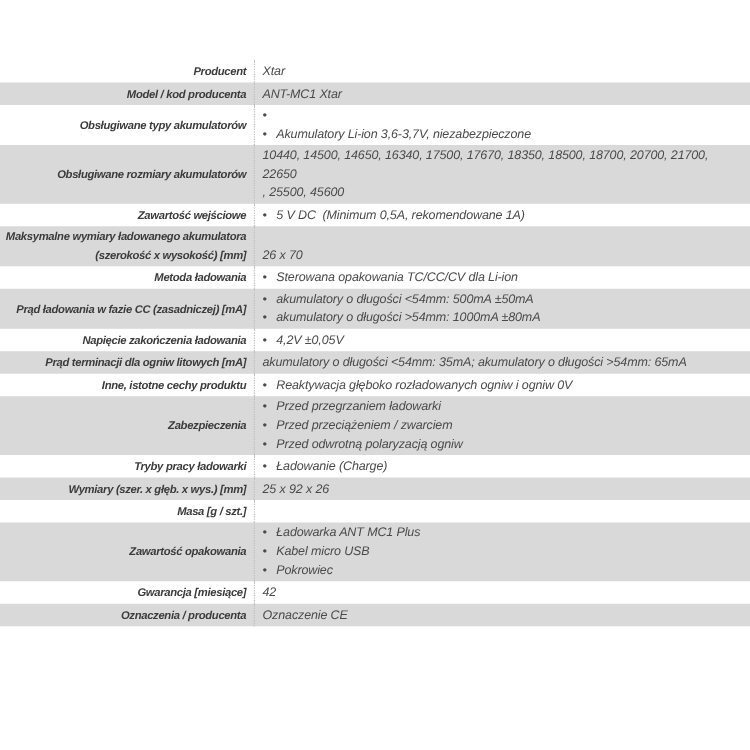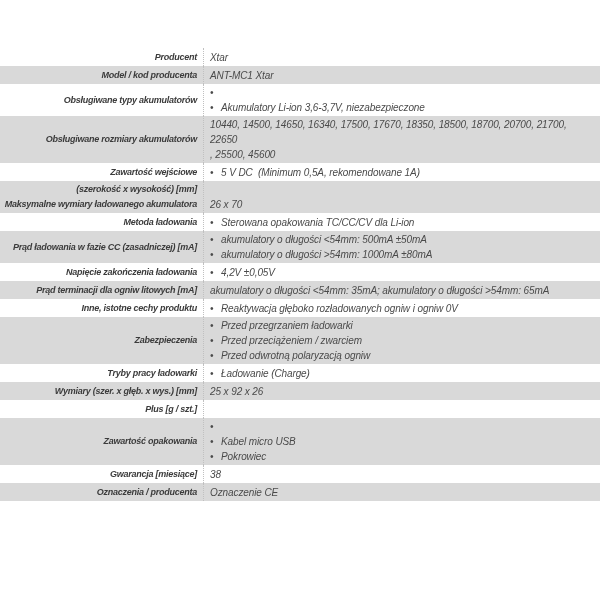--- a/index.html
+++ b/index.html
@@ -115,22 +115,22 @@
       </div>
       <div class="value-cell">
         <div class="bullet-line">
           <span class="bullet">•</span>
           <span class="item-text">5 V DC&nbsp; (Minimum 0,5A, rekomendowane 1A)</span>
         </div>
       </div>
     </div>
     <div class="row shaded">
       <div class="label-cell">
+        <div class="label-line">Maksymalne wymiary ładowanego akumulatora</div>
         <div class="label-line">(szerokość x wysokość) [mm]</div>
-        <div class="label-line">Maksymalne wymiary ładowanego akumulatora</div>
       </div>
       <div class="value-cell">
         <div class="plain-line">26 x 70</div>
       </div>
     </div>
     <div class="row">
       <div class="label-cell">
         <div class="label-line">Metoda ładowania</div>
       </div>
       <div class="value-cell">
@@ -218,47 +218,48 @@
     <div class="row shaded">
       <div class="label-cell">
         <div class="label-line">Wymiary (szer. x głęb. x wys.) [mm]</div>
       </div>
       <div class="value-cell">
         <div class="plain-line">25 x 92 x 26</div>
       </div>
     </div>
     <div class="row">
       <div class="label-cell">
-        <div class="label-line">Plus [g / szt.]</div>
+        <div class="label-line">Masa [g / szt.]</div>
       </div>
     </div>
     <div class="row shaded">
       <div class="label-cell">
         <div class="label-line">Zawartość opakowania</div>
       </div>
       <div class="value-cell">
         <div class="bullet-line">
           <span class="bullet">•</span>
+          <span class="item-text">Ładowarka ANT MC1 Plus</span>
         </div>
         <div class="bullet-line">
           <span class="bullet">•</span>
           <span class="item-text">Kabel micro USB</span>
         </div>
         <div class="bullet-line">
           <span class="bullet">•</span>
           <span class="item-text">Pokrowiec</span>
         </div>
       </div>
     </div>
     <div class="row">
       <div class="label-cell">
         <div class="label-line">Gwarancja [miesiące]</div>
       </div>
       <div class="value-cell">
-        <div class="plain-line">38</div>
+        <div class="plain-line">42</div>
       </div>
     </div>
     <div class="row shaded">
       <div class="label-cell">
         <div class="label-line">Oznaczenia / producenta</div>
       </div>
       <div class="value-cell">
         <div class="plain-line">Oznaczenie CE</div>
       </div>
     </div>

